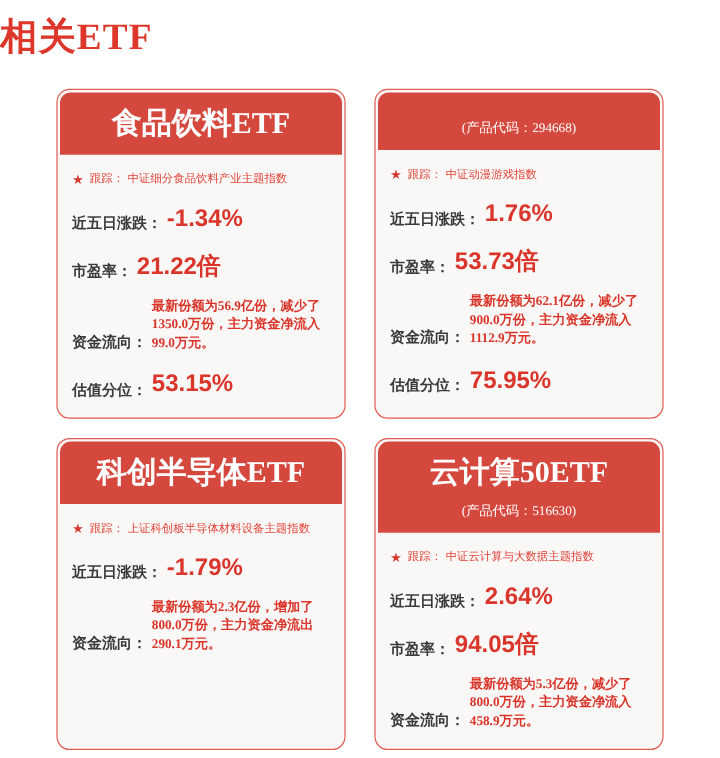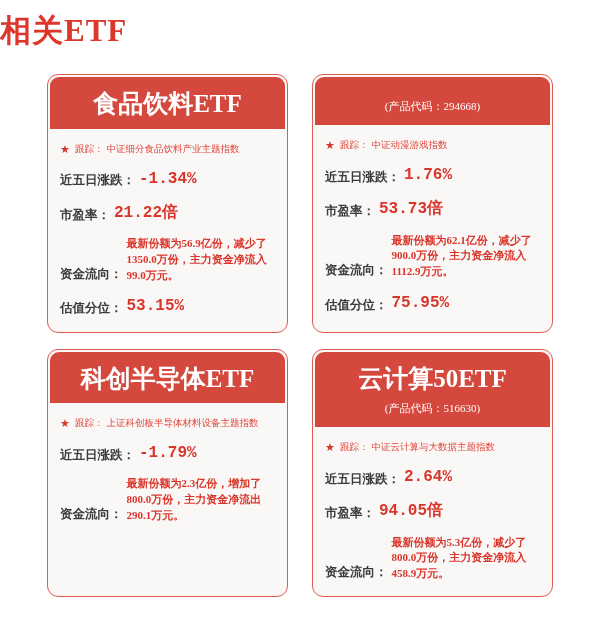--- a/index.html
+++ b/index.html
@@ -47,22 +47,22 @@
   }
   .track-label{margin-right:3px;}
   .stat-row{
     display:flex;align-items:flex-end;margin-top:12px;line-height:1.4;
   }
   .stat-label{
     color:#3b3b3b;font-size:12.5px;font-weight:700;
     white-space:nowrap;flex:0 0 auto;padding-top:2px;margin-right:4px;
   }
   .stat-value{
-    color:#da352a;font-size:16px;font-weight:700;
-    font-family:Liberation Mono, monospace;
+    color:#da352a;font-size:20px;font-weight:700;
+    font-family:Liberation Sans, sans-serif;
   }
   .stat-value.long{
     font-size:11px;line-height:1.42;
     font-family:"Liberation Serif","DejaVu Serif",serif;
   }
 </style>
 </head>
 <body>
 
 <div class="page-title">相关ETF</div>

